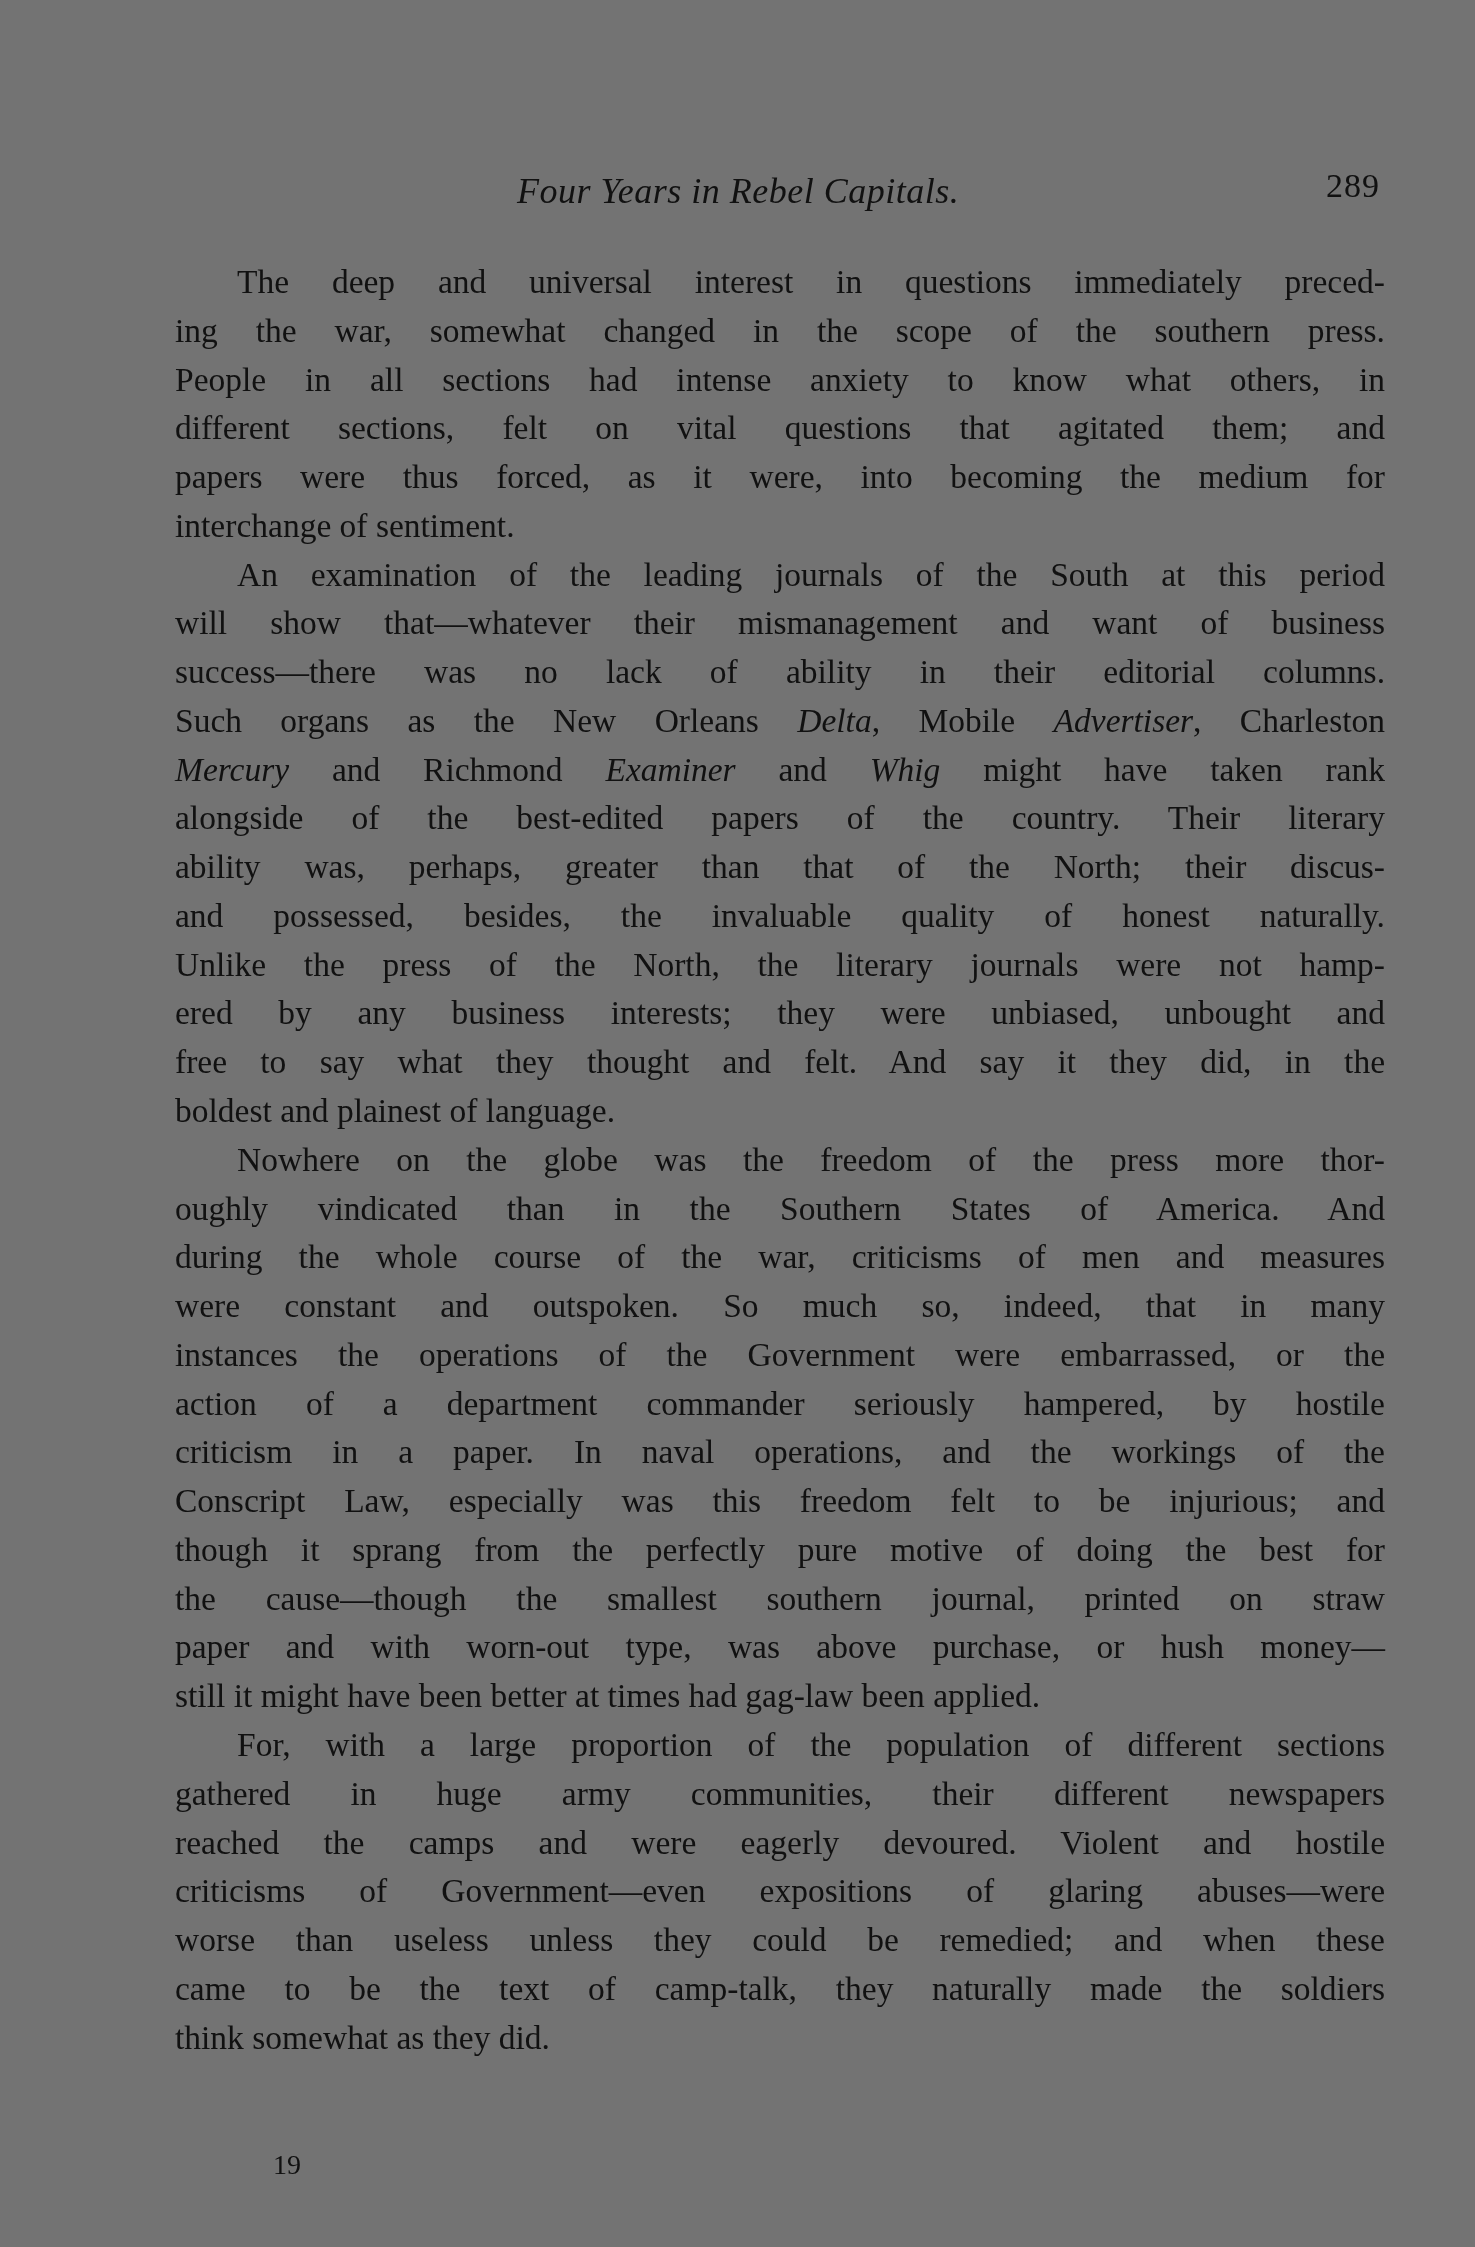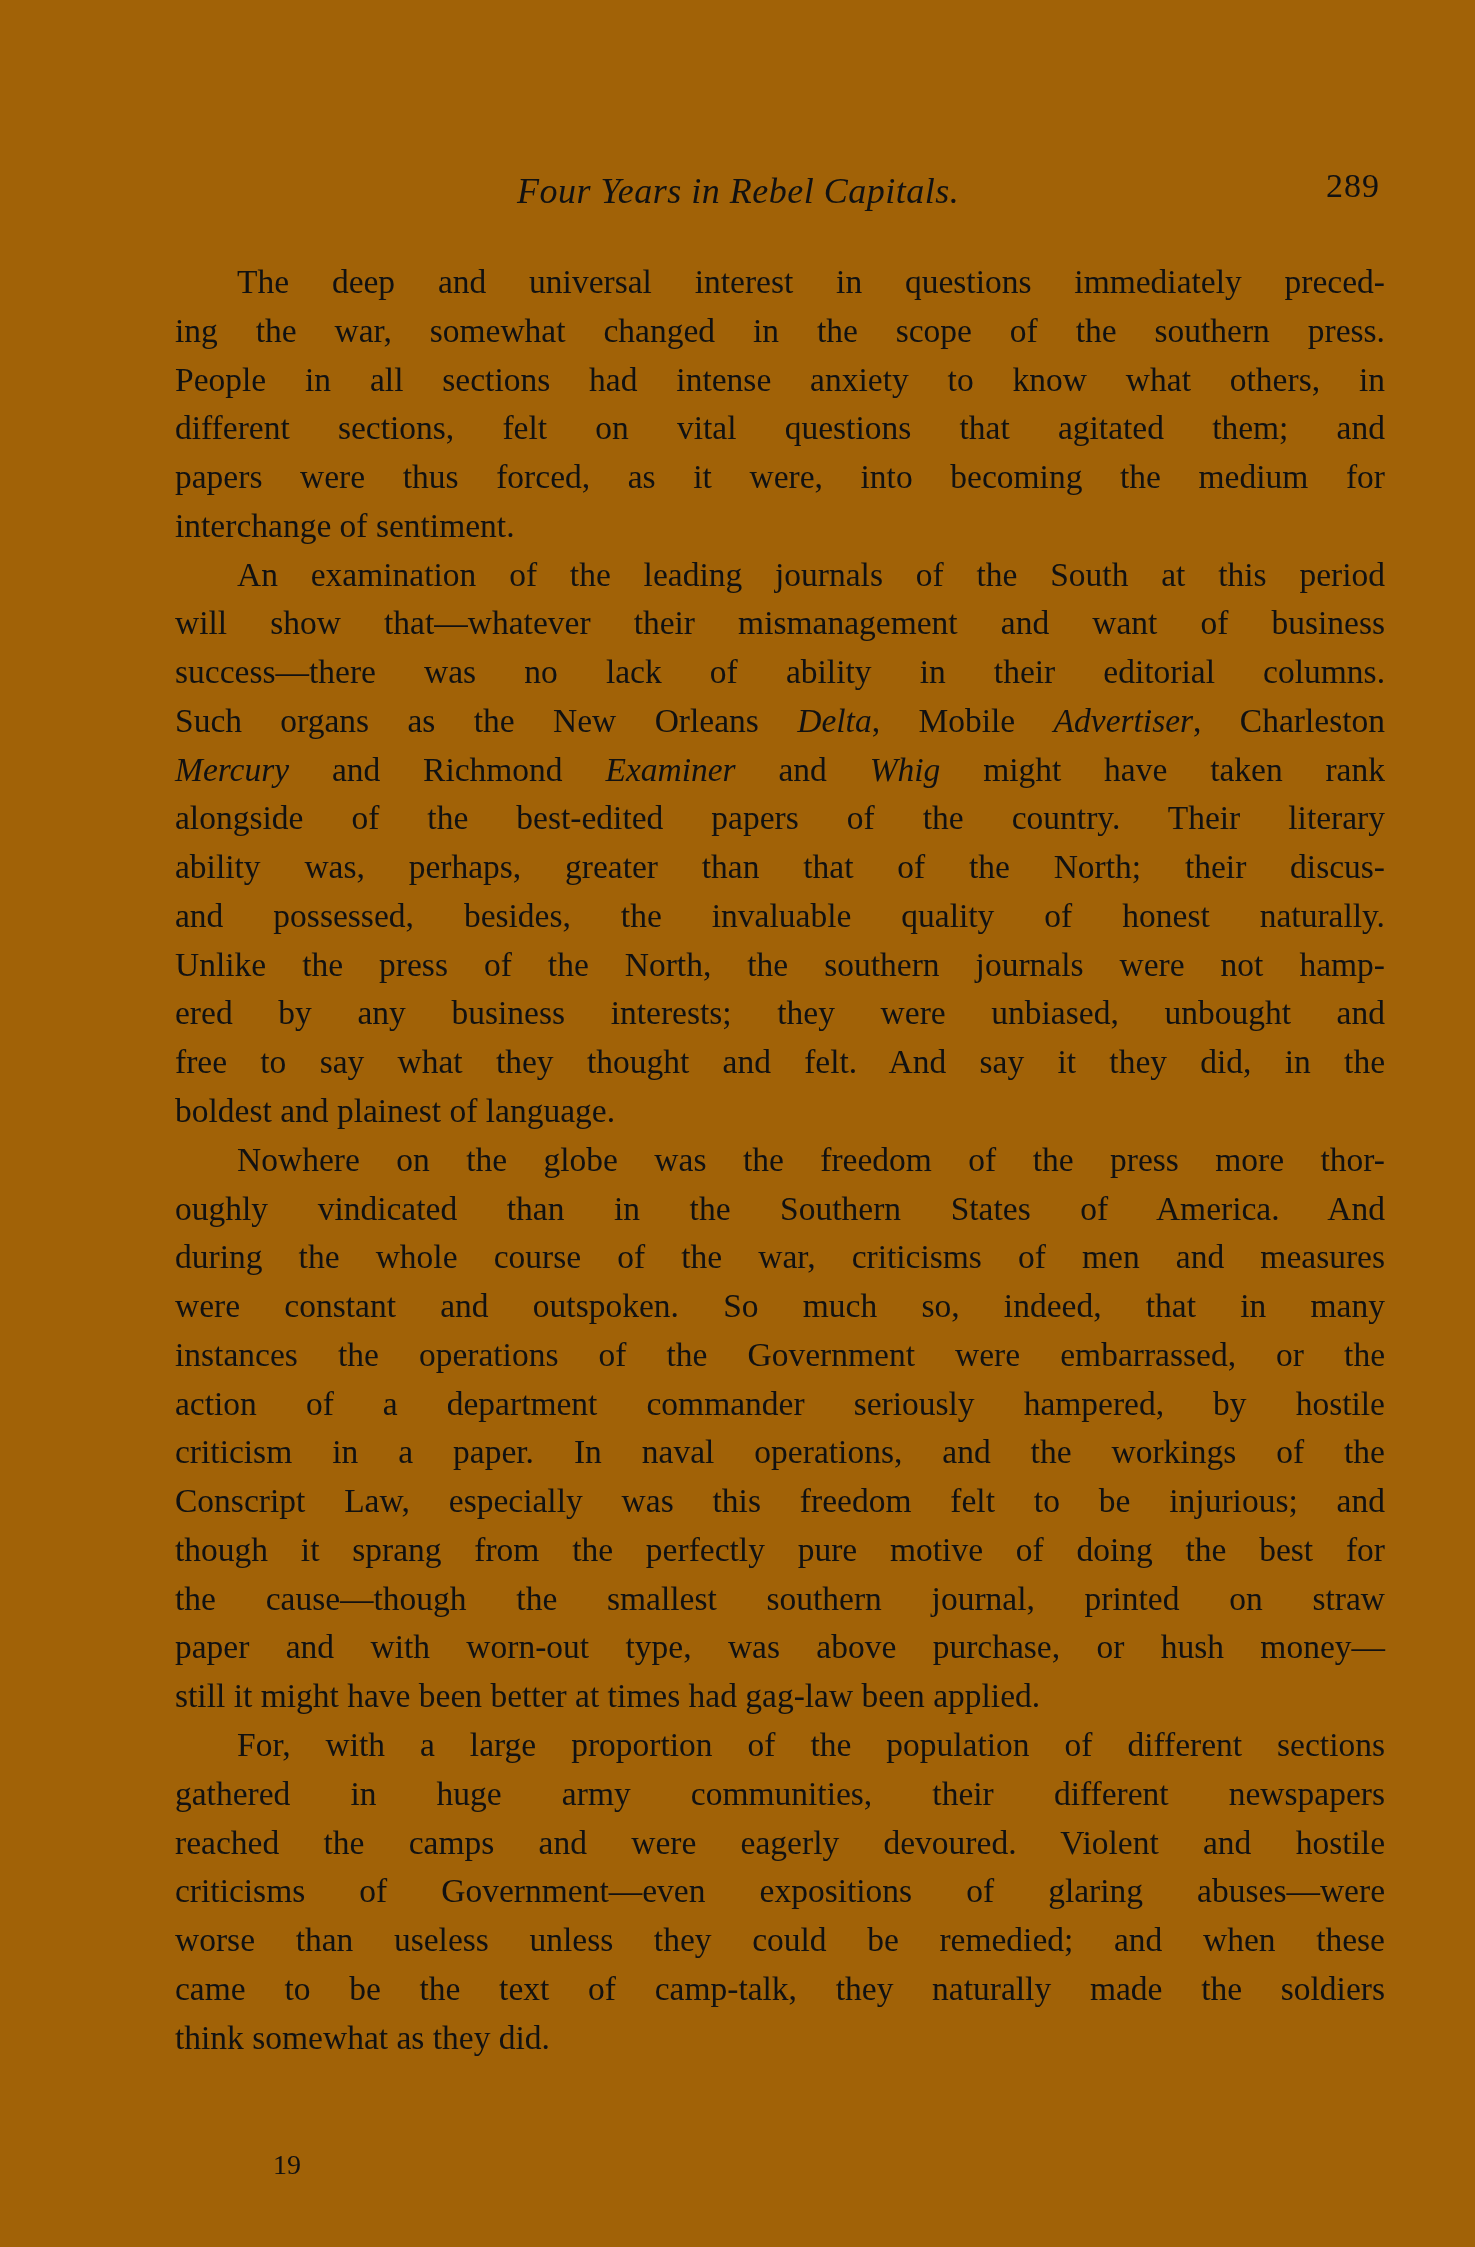--- a/index.html
+++ b/index.html
@@ -1,17 +1,17 @@
 <!DOCTYPE html>
 <html><head>
 <meta charset="utf-8">
 <style>
   html, body { margin: 0; padding: 0; background: #ffffff; }
   body { width: 1475px; height: 2247px; position: relative; overflow: hidden; }
-  .page { position: absolute; left: 0; top: 0; width: 1475px; height: 2247px; background: #a16207; color: #111111;
+  .page { position: absolute; left: 0; top: 0; width: 1475px; height: 2247px; background: #737373; color: #111111;
           font-family: "Liberation Serif", "DejaVu Serif", serif; }
   .running-head { position: absolute; left: 517px; top: 170px; font-size: 36px; font-style: italic; white-space: nowrap; letter-spacing: 0.5px; }
   .folio { position: absolute; left: 1326px; top: 167px; font-size: 34px; white-space: nowrap; letter-spacing: 1px; }
   .body-text { position: absolute; left: 175px; top: 258px; width: 1210px; }
   .line { display: block; height: 48.78px; line-height: 48.78px; font-size: 33.5px; white-space: nowrap;
           text-align: justify; text-align-last: justify; }
   .line.indent { padding-left: 62px; }
   .line.last { text-align-last: left; }
   .line i { font-style: italic; }
   .signature { position: absolute; left: 273px; top: 2122px; font-size: 28px; white-space: nowrap; margin-top: 27px; }
@@ -34,21 +34,21 @@
       </div>
       <div>
         <span class="line indent">An examination of the leading journals of the South at this period</span>
         <span class="line">will show that—whatever their mismanagement and want of business</span>
         <span class="line">success—there was no lack of ability in their editorial columns.</span>
         <span class="line">Such organs as the New Orleans <i>Delta</i>, Mobile <i>Advertiser</i>, Charleston</span>
         <span class="line"><i>Mercury</i> and Richmond <i>Examiner</i> and <i>Whig</i> might have taken rank</span>
         <span class="line">alongside of the best-edited papers of the country.  Their literary</span>
         <span class="line">ability was, perhaps, greater than that of the North; their discus-</span>
         <span class="line">and possessed, besides, the invaluable quality of honest naturally.</span>
-        <span class="line">Unlike the press of the North, the southern journals were not hamp-</span>
+        <span class="line">Unlike the press of the North, the literary journals were not hamp-</span>
         <span class="line">ered by any business interests; they were unbiased, unbought and</span>
         <span class="line">free to say what they thought and felt.  And say it they did, in the</span>
         <span class="line last">boldest and plainest of language.</span>
       </div>
       <div>
         <span class="line indent">Nowhere on the globe was the freedom of the press more thor-</span>
         <span class="line">oughly vindicated than in the Southern States of America.  And</span>
         <span class="line">during the whole course of the war, criticisms of men and measures</span>
         <span class="line">were constant and outspoken.  So much so, indeed, that in many</span>
         <span class="line">instances the operations of the Government were embarrassed, or the</span>

